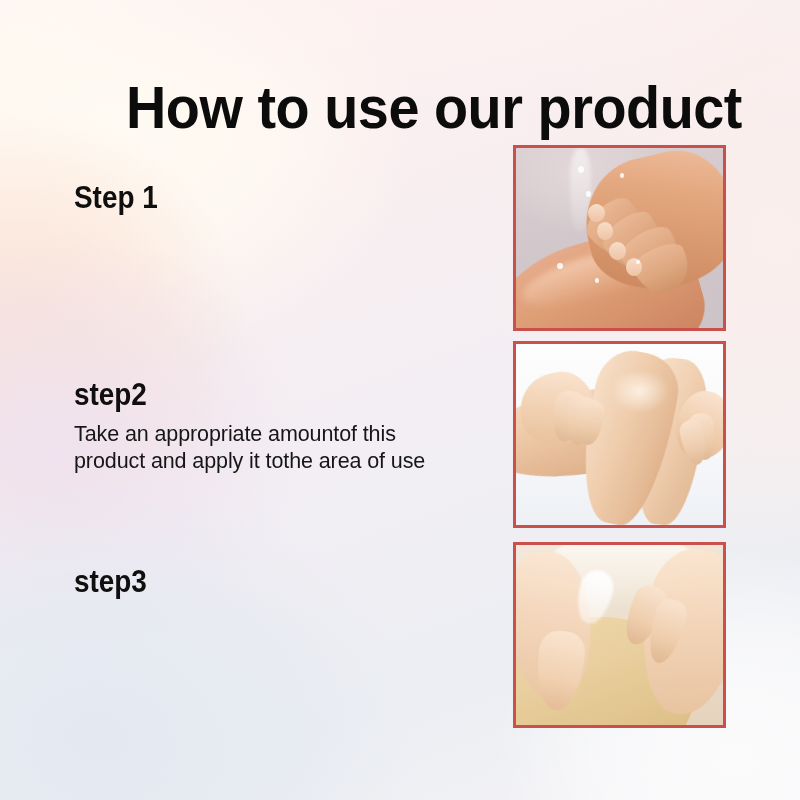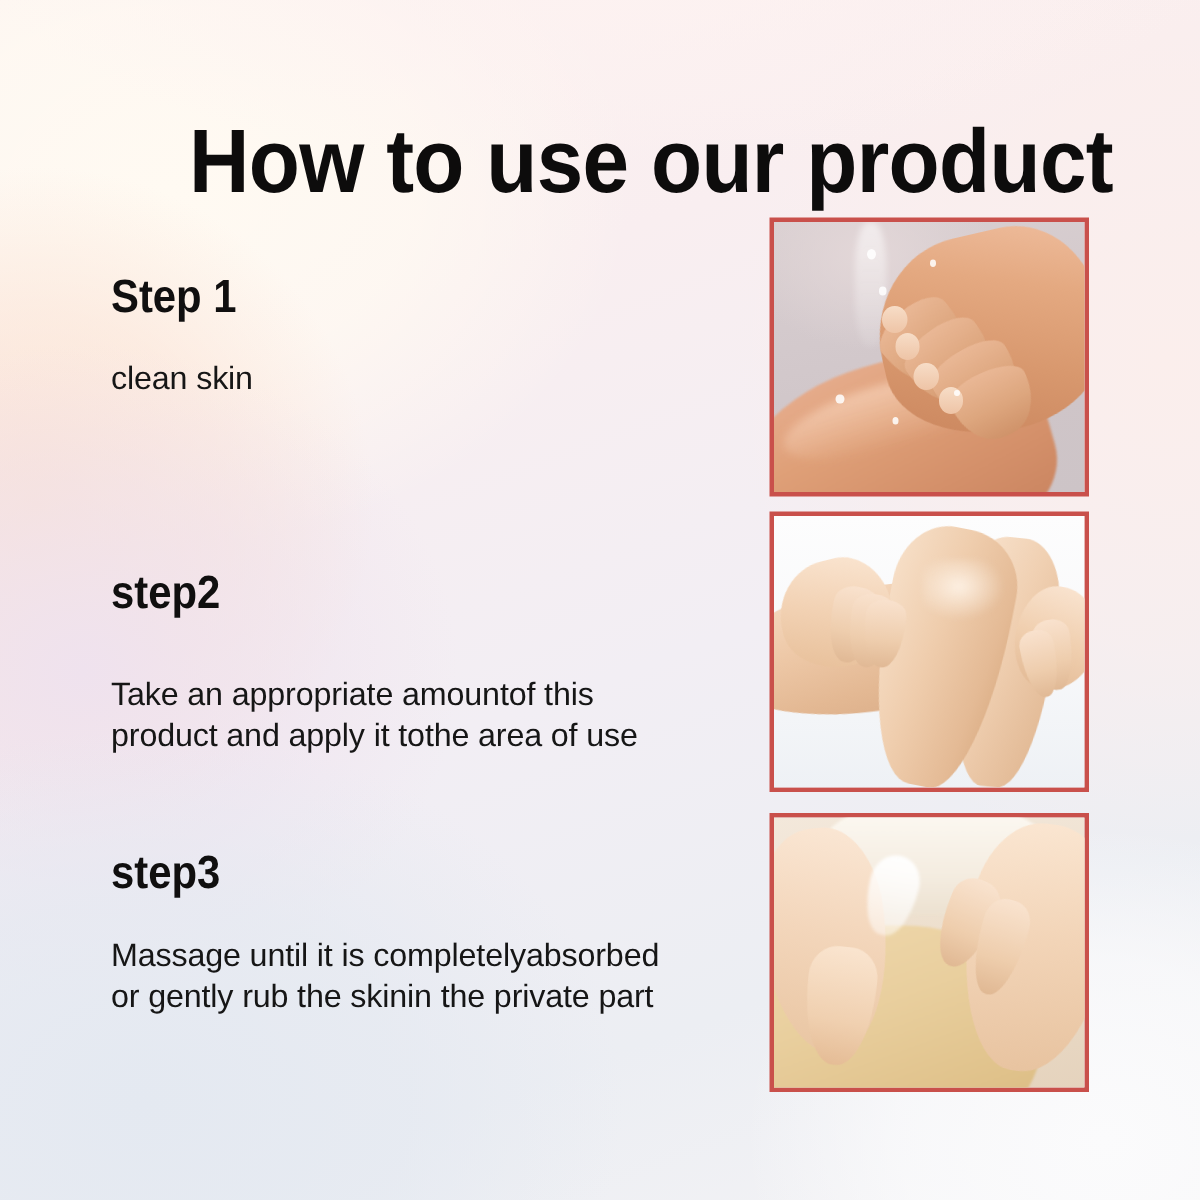--- a/index.html
+++ b/index.html
@@ -94,21 +94,21 @@
     margin: 0;
     font-family: "Liberation Sans", sans-serif;
     font-weight: 400;
     font-size: 21.5px;
     line-height: 1.3;
     color: #161616;
     letter-spacing: -0.1px;
     white-space: pre-line;
   }
   #step-1 .step-body { margin-top: 24px; }
-  #step-2 .step-body { margin-top: 38px; }
+  #step-2 .step-body { margin-top: 9px; }
   #step-3 .step-body { margin-top: 25px; }
 
   
   .photo {
     position: absolute;
     left: 513px;
     width: 213px;
     border: 3px solid #c9504b;
     box-sizing: border-box;
     overflow: hidden;
@@ -338,33 +338,30 @@
   <div class="bg-layer bg-blob-lilac"></div>
   <div class="bg-layer bg-blob-blue"></div>
   <div class="bg-layer bg-blob-rose"></div>
   <div class="bg-layer bg-blob-white"></div>
   <div class="bg-layer bg-blob-top"></div>
 
   <h1 id="title">How to use our product</h1>
 
   <div class="step" id="step-1">
     <div class="step-heading">Step 1</div>
-    <p class="step-body">clean skin</p>
   </div>
 
   <div class="step" id="step-2">
     <div class="step-heading">step2</div>
     <p class="step-body">Take an appropriate amountof this
 product and apply it tothe area of use</p>
   </div>
 
   <div class="step" id="step-3">
     <div class="step-heading">step3</div>
-    <p class="step-body">Massage until it is completelyabsorbed
-or gently rub the skinin the private part</p>
   </div>
 
   <div class="photo" id="photo-1">
     <div class="photo-inner">
       <div class="p1-bg"></div>
       <div class="p1-water"></div>
       <div class="p1-forearm"></div>
       <div class="p1-forearm-hi"></div>
       <div class="p1-hand"></div>
       <div class="p1-finger p1-f1"></div>

